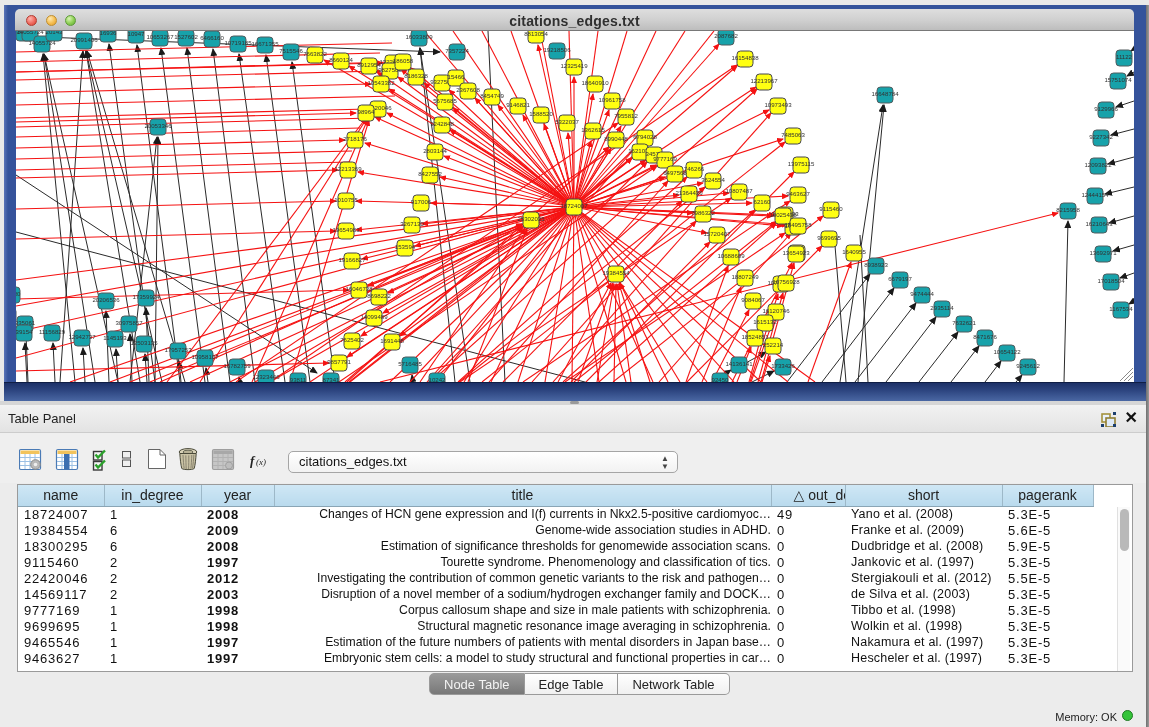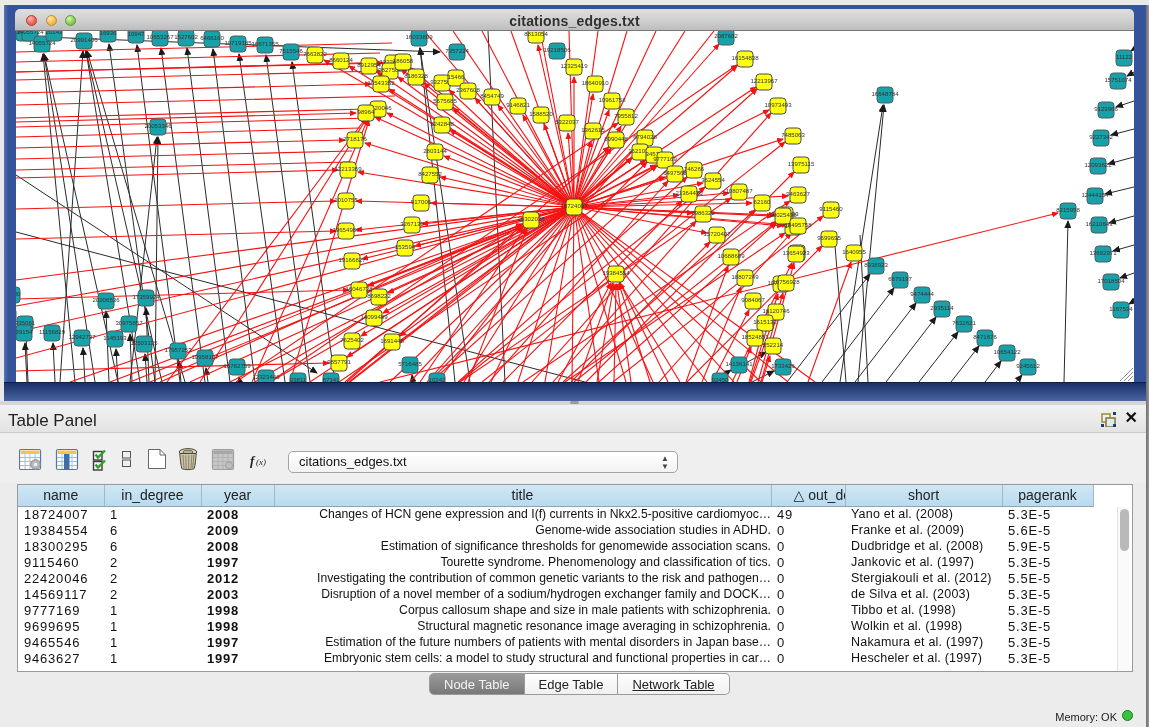--- a/index.html
+++ b/index.html
@@ -15,21 +15,21 @@
   font-size:14px; font-weight:bold; color:#303030; letter-spacing:0.2px; }
 #canvas { position:absolute; left:16px; top:31px; width:1118px; height:351px;
   background:#ffffff; overflow:hidden; }
 #botband { position:absolute; left:4px; top:382px; width:1142px; height:19px;
   background:linear-gradient(#1d3168,#2c447f 40%,#4a67a3); border-top:1px solid #0f1e45; }
 #divider { position:absolute; left:0; top:401px; width:1149px; height:4px; background:#d6d6d6; }
 #divdot { position:absolute; left:570px; top:401px; width:9px; height:3px; background:#9a9a9a; border-radius:2px; }
 #panel { position:absolute; left:0; top:405px; width:1149px; height:322px; background:#ececec; }
 #phead { position:absolute; left:0; top:0; width:1149px; height:28px;
   background:linear-gradient(#f2f2f2,#e3e3e3); border-bottom:1px solid #cccccc; }
-#phead .t { position:absolute; left:8px; top:6px; font-size:17px; color:#222; }
+#phead .t { position:absolute; left:8px; top:6px; font-size:13px; color:#222; }
 #phead .fl { position:absolute; right:33px; top:7px; }
 #phead .x { position:absolute; right:11px; top:3px; font-size:16px; font-weight:bold; color:#111; }
 #toolbar { position:absolute; left:0; top:28px; width:1149px; height:50px; background:#efefef; }
 #combo { position:absolute; left:288px; top:18px; width:390px; height:22px;
   background:linear-gradient(#ffffff,#f2f2f2); border:1px solid #a5a5a5; border-radius:5px;
   font-size:13px; color:#111; line-height:20px; padding-left:10px; }
 #combo .arr { position:absolute; right:8px; top:3px; font-size:8px; color:#444; line-height:8px; }
 #tablewrap { position:absolute; left:17px; top:79px; width:1116px; height:188px;
   background:#ffffff; border:1px solid #9a9a9a; }
 table { border-collapse:collapse; table-layout:fixed; width:1075px; font-size:12px; color:#111; }
@@ -43,21 +43,21 @@
 td.c1 { width:86px; } td.c2 { width:97px; } td.c3 { width:73px;font-weight:bold; } td.c4 { width:497px;text-align:right; }
 td.c5 { width:74px; } td.c6 { width:157px; } td.c7 { width:91px; }
 #vscroll { position:absolute; right:2px; top:22px; width:13px; height:164px; background:#fafafa;
   border-left:1px solid #e0e0e0; }
 #vthumb { position:absolute; left:1.5px; top:2px; width:9px; height:42px; background:#b9b9b9; border-radius:5px; }
 #tabs { position:absolute; left:429px; top:268px; height:22px; display:flex;
   font-size:13px; }
 #tabs div { height:22px; line-height:21px; padding:0 14px; background:linear-gradient(#ffffff,#f0f0f0);
   border:1px solid #9a9a9a; border-left:none; color:#222; }
 #tabs div.first { border-left:1px solid #9a9a9a; border-radius:5px 0 0 5px; }
-#tabs div.last { border-radius:0 5px 5px 0;text-decoration:underline; }
+#tabs div.last { border-radius:0 5px 5px 0; }
 #tabs div.sel { background:linear-gradient(#9a9a9a,#787878); color:#f4f4f4; }
 #status { position:absolute; left:0; top:296px; width:1149px; height:26px; }
 #status .m { position:absolute; right:32px; top:10px; font-size:11px; color:#222; }
 #status .g { position:absolute; right:16px; top:9px; width:11px; height:11px; border-radius:50%;
   background:#35c43a; border:1px solid #1f7a23; }
 #redge { position:absolute; right:0px; top:5px; width:3px; height:722px; background:linear-gradient(90deg,#6f6f6f,#9a9a9a); }
 .icon { position:absolute; top:15px; }
 </style></head><body>
 <div id="stage">
   <div id="desktop"></div>

